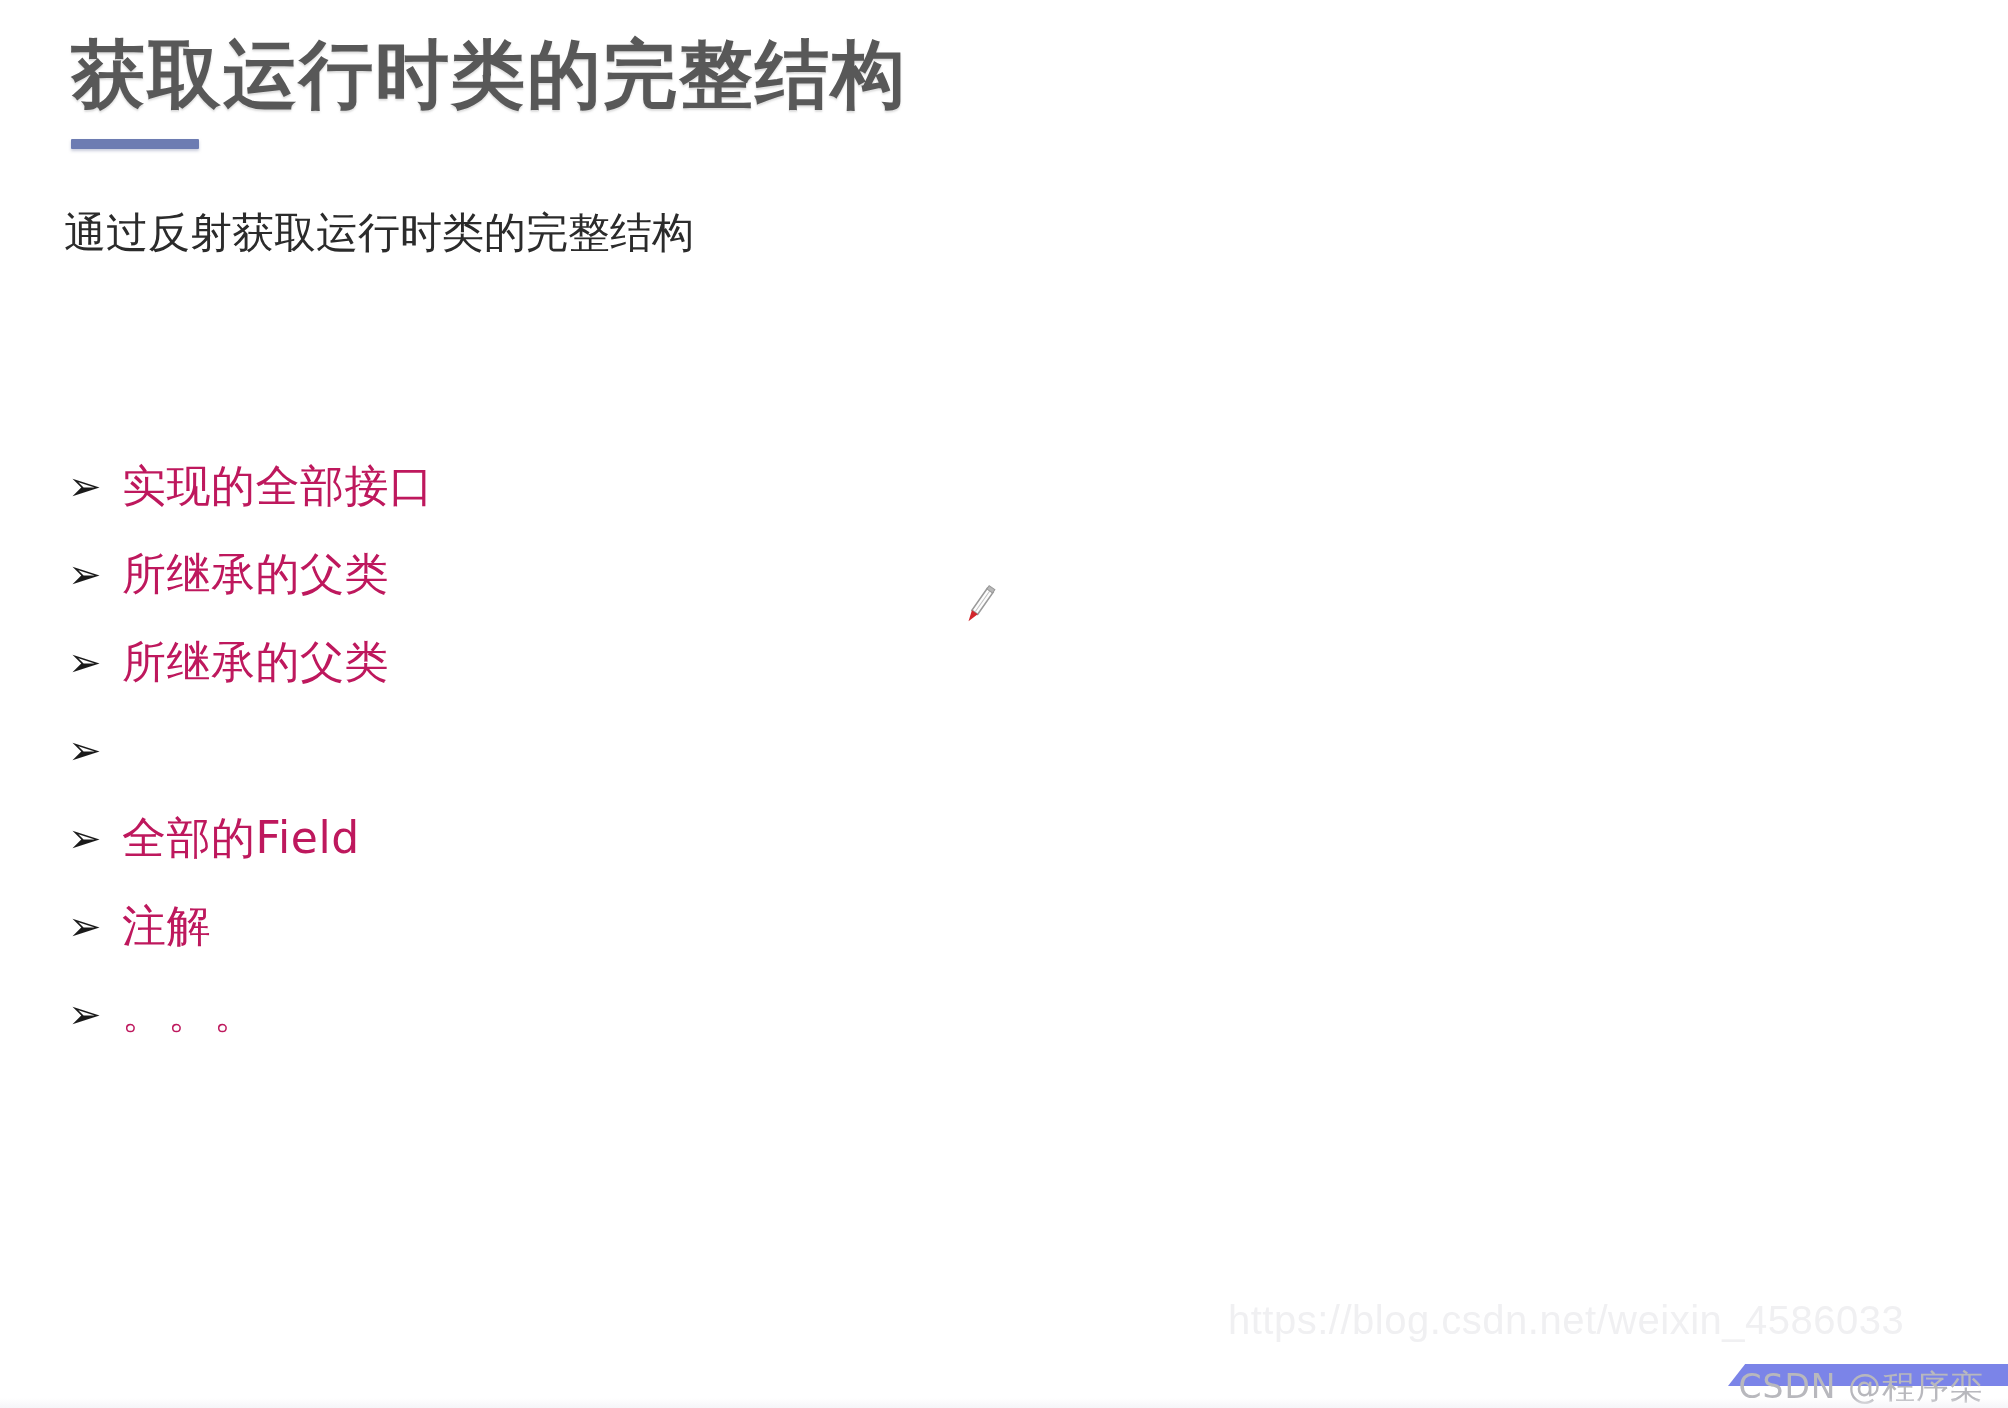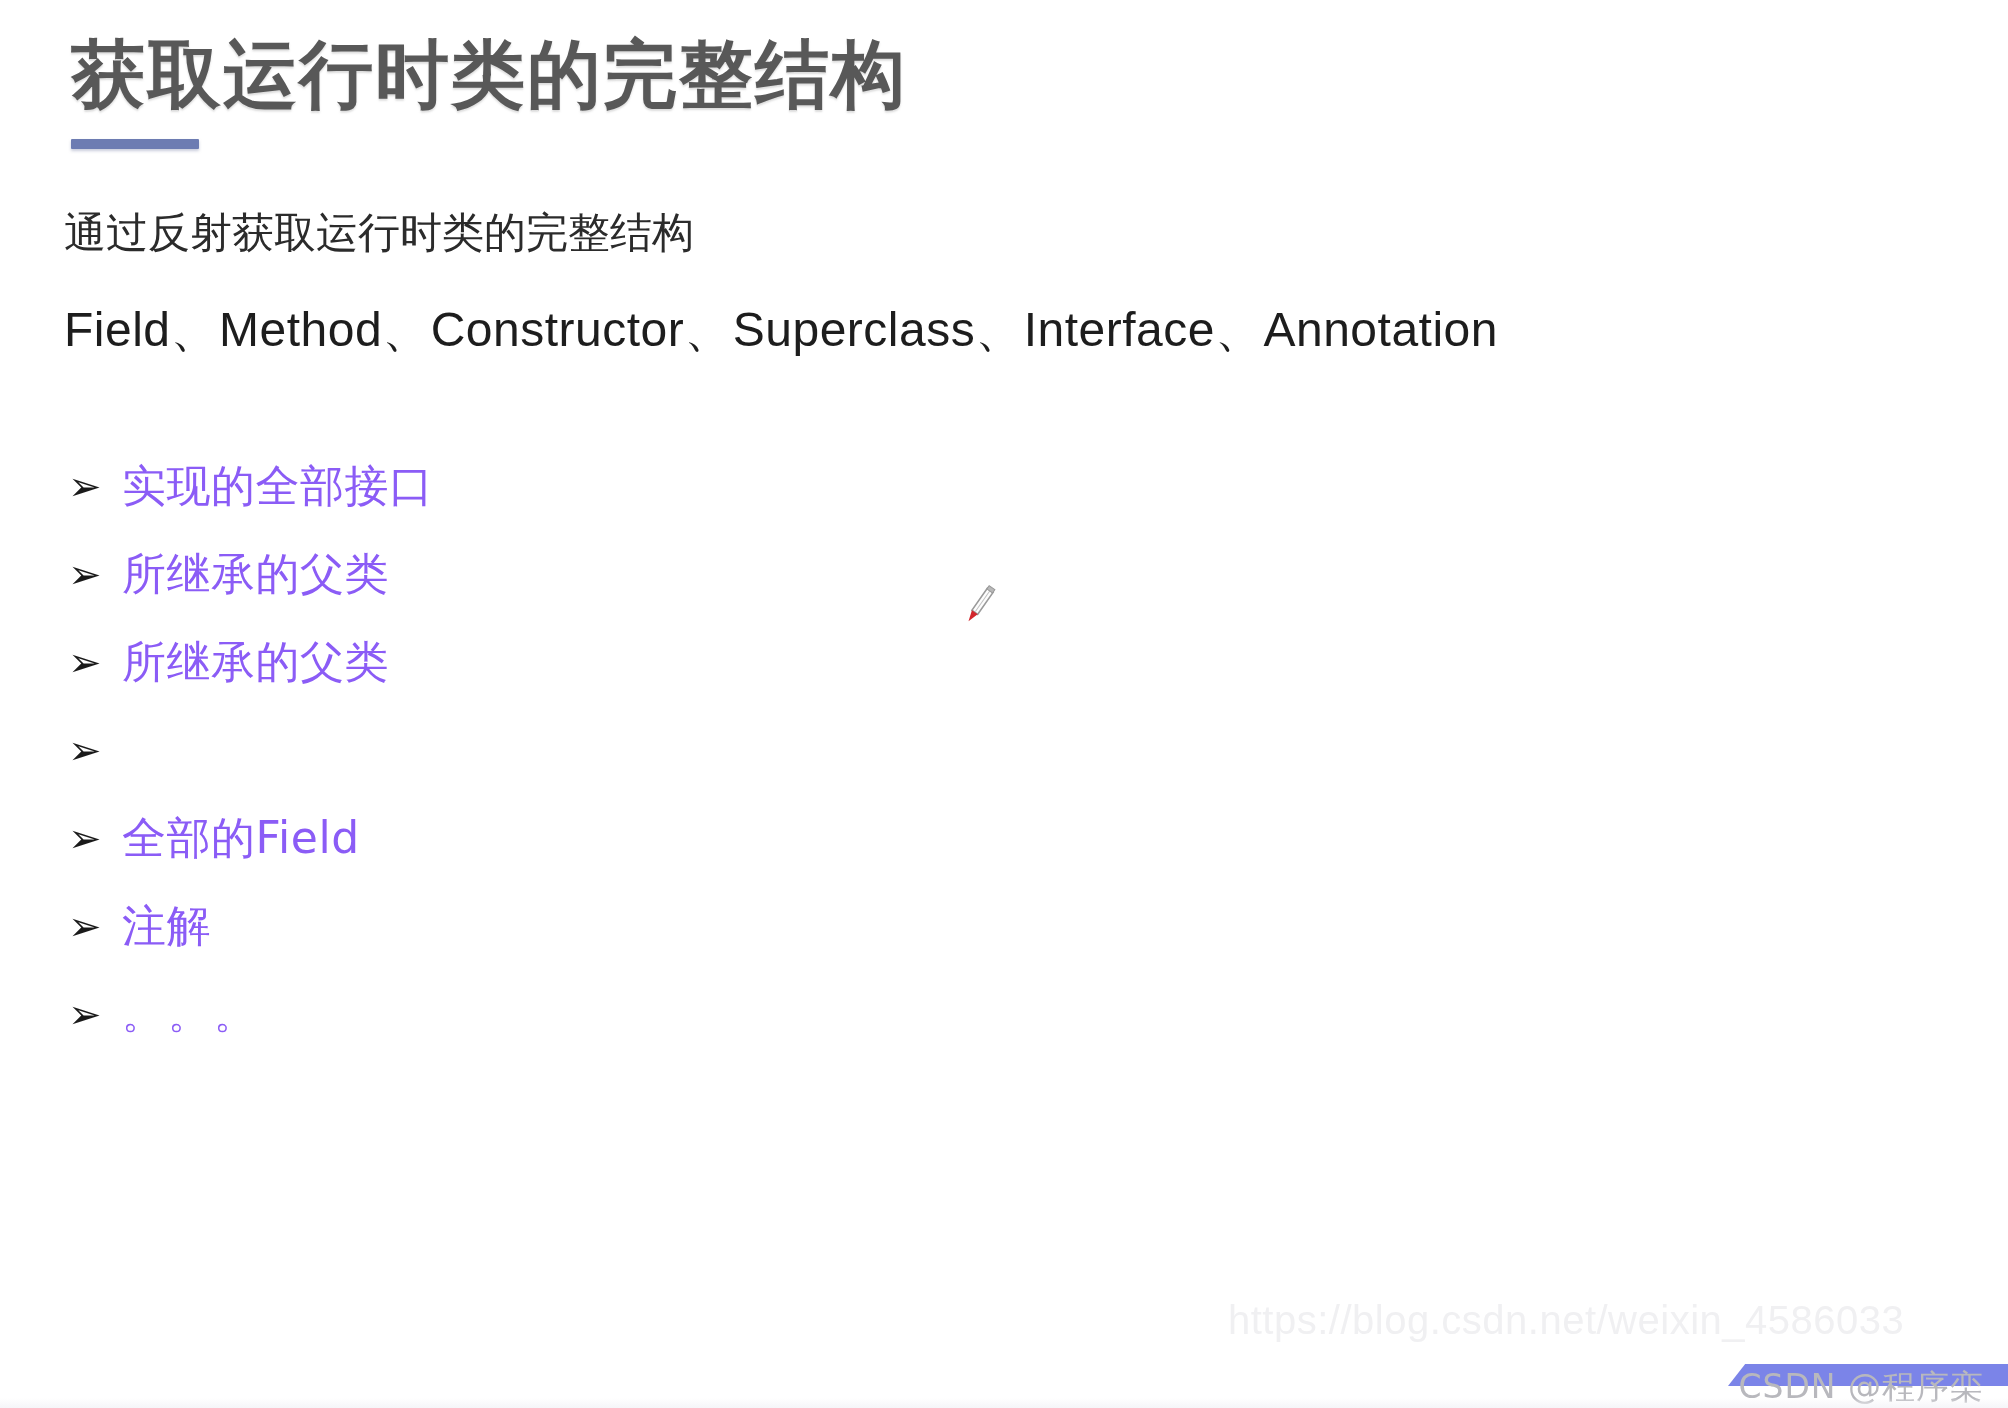--- a/index.html
+++ b/index.html
@@ -111,21 +111,21 @@
     line-height: 52px;
     color: #1a1a1a;
     text-align: left;
     padding-left: 4px;
   }
 
   .bullet-label {
     font-family: "DejaVu Sans", "Liberation Sans", sans-serif;
     font-size: 44px;
     line-height: 52px;
-    color: #8b5cf6;
+    color: #be185d;
     letter-spacing: 0.5px;
   }
 
   .bullet-label.dots {
     font-size: 40px;
     letter-spacing: 6px;
   }
 
   
   .pen-cursor {
@@ -178,21 +178,20 @@
 
 <div class="slide">
 
   <div class="title-block">
     <div class="slide-title">获取运行时类的完整结构</div>
     <div class="title-rule"></div>
   </div>
 
   <div class="body-block">
     <div class="subtitle">通过反射获取运行时类的完整结构</div>
-    <div class="api-line">Field、Method、Constructor、Superclass、Interface、Annotation</div>
   </div>
 
   <ul class="bullet-list">
     <li class="bullet-item">
       <span class="bullet-marker">➢</span>
       <span class="bullet-label">实现的全部接口</span>
     </li>
     <li class="bullet-item">
       <span class="bullet-marker">➢</span>
       <span class="bullet-label">所继承的父类</span>

